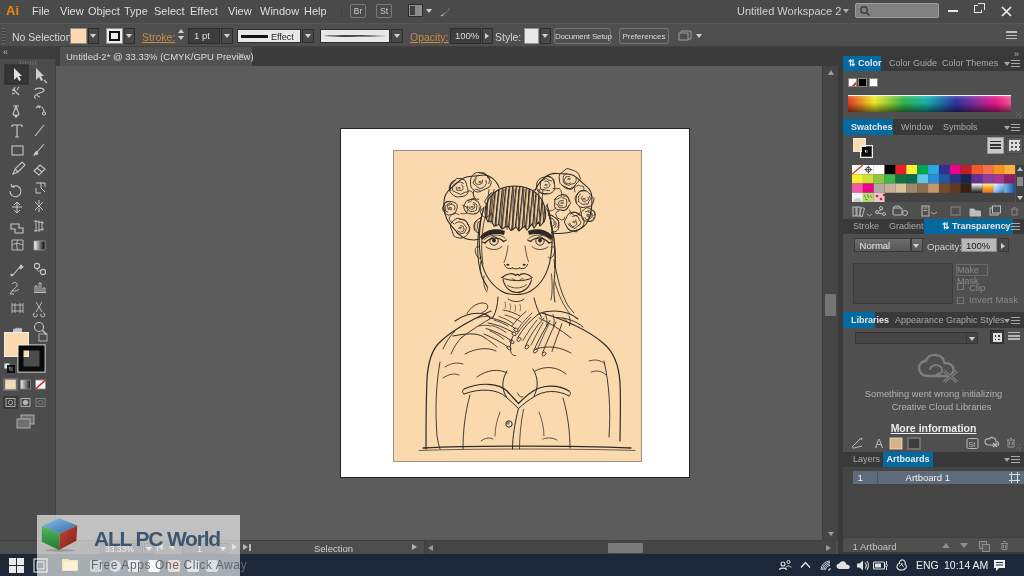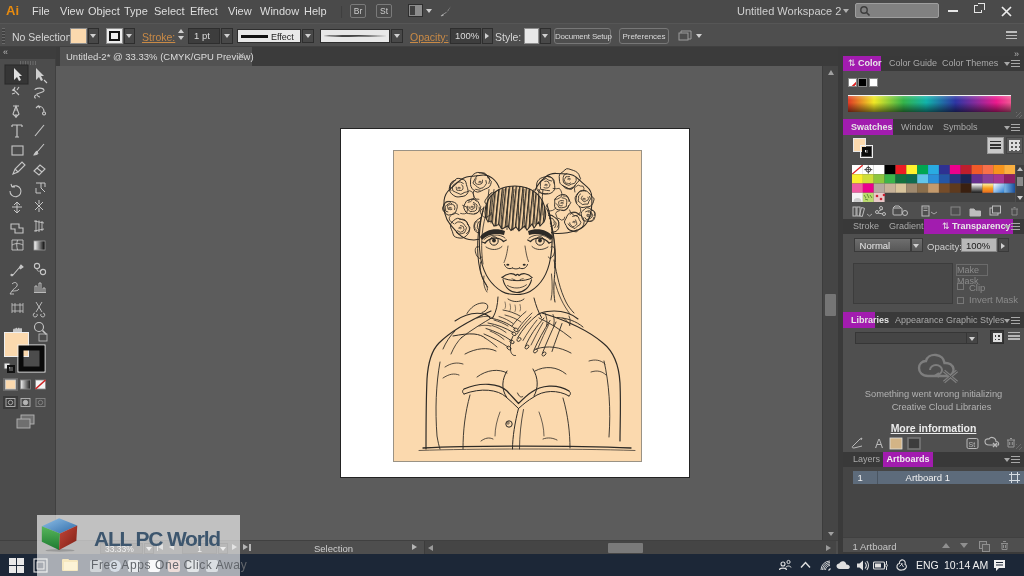--- a/index.html
+++ b/index.html
@@ -28,21 +28,21 @@
   #canvas { left:56px; top:66px; width:766px; height:474px; background:#5c5c5c; }
   #artboard { left:340px; top:128px; width:350px; height:350px; background:#ffffff; border:1px solid #232323; }
   #peach { left:393px; top:150px; width:249px; height:312px; background:#fbd9ae; border:1px solid #9a9284; }
   
   #vscroll { left:822px; top:66px; width:16px; height:474px; background:#454545; border-left:1px solid #3c3c3c; }
   
   #dock { left:838px; top:47px; width:186px; height:507px; background:#3a3a3a; }
   .ptabs { position:absolute; left:5px; width:181px; background:#393939; }
   .pbody { position:absolute; left:5px; width:181px; background:#4f4f4f; }
   .ptab  { position:absolute; top:0; height:100%; font-size:9px; color:#a9a9a9; line-height:15px; white-space:nowrap; }
-  .ptab.act { color:#e6e6e6; background:#a21caf; }
+  .ptab.act { color:#e6e6e6; background:#0369a1;font-weight:bold; }
   
   #statusbar { left:0; top:540px; width:838px; height:14px; background:#4e4e4e; border-top:1px solid #404040; }
   
   #taskbar { left:0; top:554px; width:1024px; height:22px; background:#1c2737; color:#e8e8e8; }
   
   #wmark { left:37px; top:515px; width:203px; height:61px; background:rgba(255,255,255,0.62); }
   #wmtext { position:absolute; left:57px; top:12px; font-size:21px; font-weight:bold; color:#3d566e; white-space:nowrap; letter-spacing:-1.2px; }
   #wmsub { position:absolute; font-size:12px; color:#63676c; letter-spacing:0.6px; white-space:nowrap; }
 </style>
 </head>

